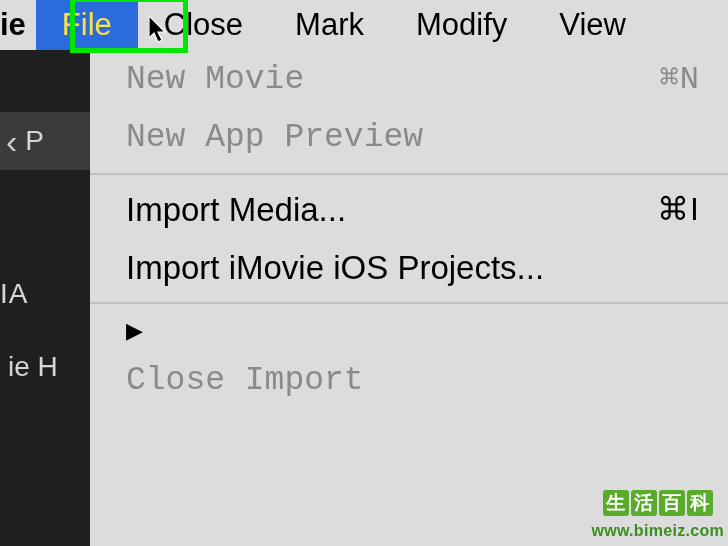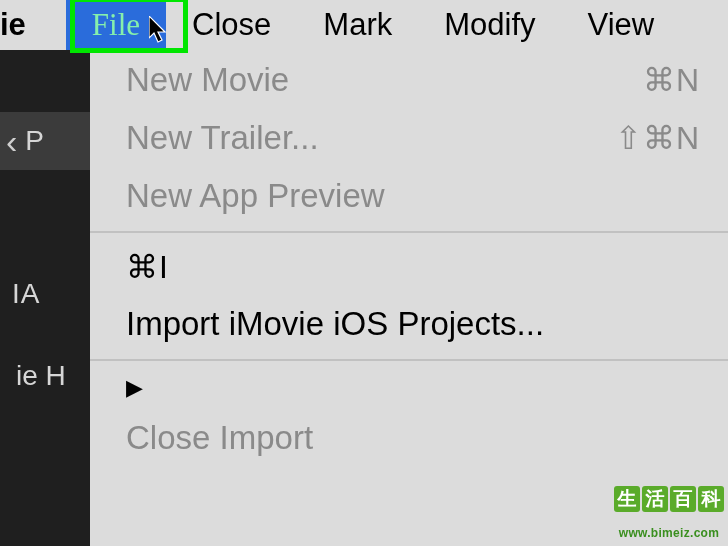--- a/index.html
+++ b/index.html
@@ -24,27 +24,26 @@
     .menubar-item {
       padding: 0 26px;
       height: 100%;
       display: flex;
       align-items: center;
       cursor: default;
     }
     .menubar-item.app-name {
       font-weight: 600;
       padding-left: 0;
-      padding-right: 40px;
+      padding-right: 10px;
     }
     .menubar-item.selected {
       background: #2a6cdb;
-      color: #86efac;
+      color: #fde047;
       position: relative;
-      font-family: Liberation Serif, serif;
     }
     .highlight-box {
       position: absolute;
       border: 5px solid #00e600;
       top: -3px;
       left: 70px;
       width: 118px;
       height: 56px;
       z-index: 20;
       pointer-events: none;
@@ -82,47 +81,47 @@
       background: #3b3b3b;
       padding-left: 6px;
       gap: 8px;
     }
     .sidebar-back .chev {
       font-size: 34px;
       color: #cfcfcf;
     }
     .sidebar-label-dia {
       top: 228px;
-      padding-left: 12px;
+      padding-left: 0;
       letter-spacing: 1px;
     }
     .sidebar-label-ieh {
-      top: 310px;
-      padding-left: 16px;
+      top: 301px;
+      padding-left: 8px;
     }
     .dropdown {
       position: absolute;
       left: 90px;
       top: 50px;
       width: 638px;
       height: 496px;
       background: #dcdcdc;
       color: #000;
       font-size: 33px;
       z-index: 5;
       border-top: 1px solid transparent;
     }
     .menu-item {
       display: flex;
       align-items: center;
       justify-content: space-between;
       padding: 5px 28px 5px 36px;
       line-height: 1.45;
     }
-    .menu-item.disabled { color: #8a8a8a; }
+    .menu-item.disabled { color: #8a8a8a; font-family: Liberation Mono, monospace; }
     .menu-item .shortcut {
       font-size: 32px;
       letter-spacing: 1px;
       white-space: nowrap;
     }
     .separator {
       height: 2px;
       background: #c1c1c1;
       margin: 6px 0;
     }
@@ -148,24 +147,24 @@
       background: #5aab2a;
       color: #fff;
       font-size: 19px;
       font-weight: 700;
       display: flex;
       align-items: center;
       justify-content: center;
       border-radius: 3px;
     }
     .watermark .url {
-      font-size: 12px;
+      font-size: 16px;
       color: #3a8f1f;
       font-weight: 600;
-      margin-top: 14px;
+      margin-top: 6px;
       letter-spacing: 0.3px;
     }
   </style>
 </head>
 <body>
 
 <div class="menubar">
   <div class="menubar-item app-name">ie</div>
   <div class="menubar-item selected">File</div>
   <div class="menubar-item">Close</div>
@@ -191,31 +190,28 @@
   <div class="sidebar-row sidebar-label-ieh">ie H</div>
 </div>
 
 <div class="dropdown">
 
   <div class="menu-item disabled">
     <span>New Movie</span>
     <span class="shortcut">⌘N</span>
   </div>
   <div class="menu-item disabled">
-    <span>New Trailer...</span>
-    <span class="shortcut">⇧⌘N</span>
-  </div>
-  <div class="menu-item disabled">
     <span>New App Preview</span>
     <span class="shortcut"></span>
   </div>
 
   <div class="separator"></div>
 
   <div class="menu-item">
+    <span>Import Media...</span>
     <span class="shortcut">⌘I</span>
   </div>
   <div class="menu-item">
     <span>Import iMovie iOS Projects...</span>
     <span class="shortcut"></span>
   </div>
 
   <div class="separator"></div>
 
   <div class="menu-item">

